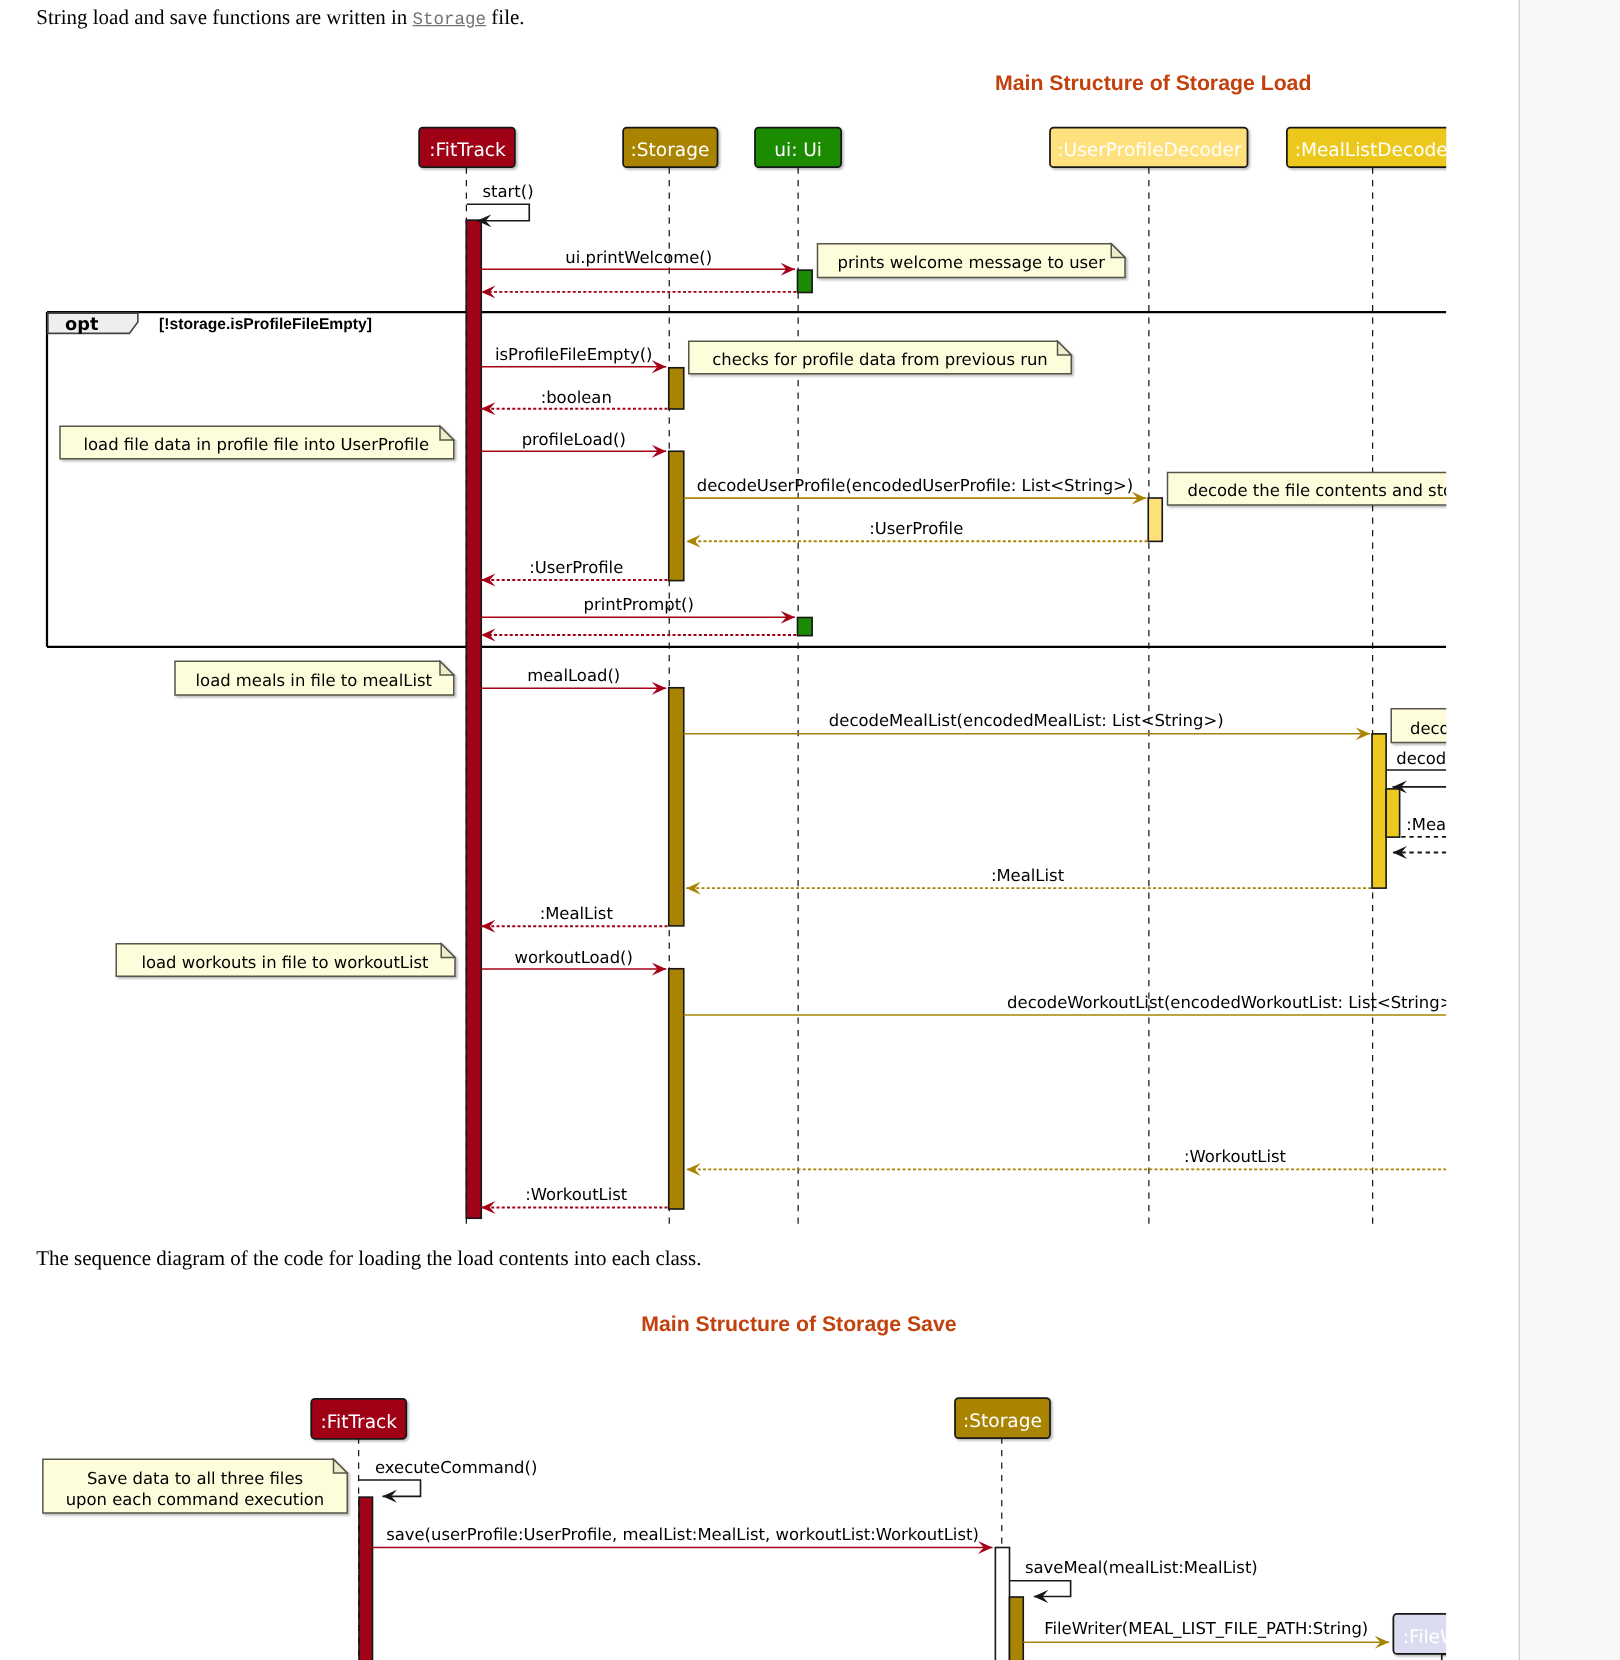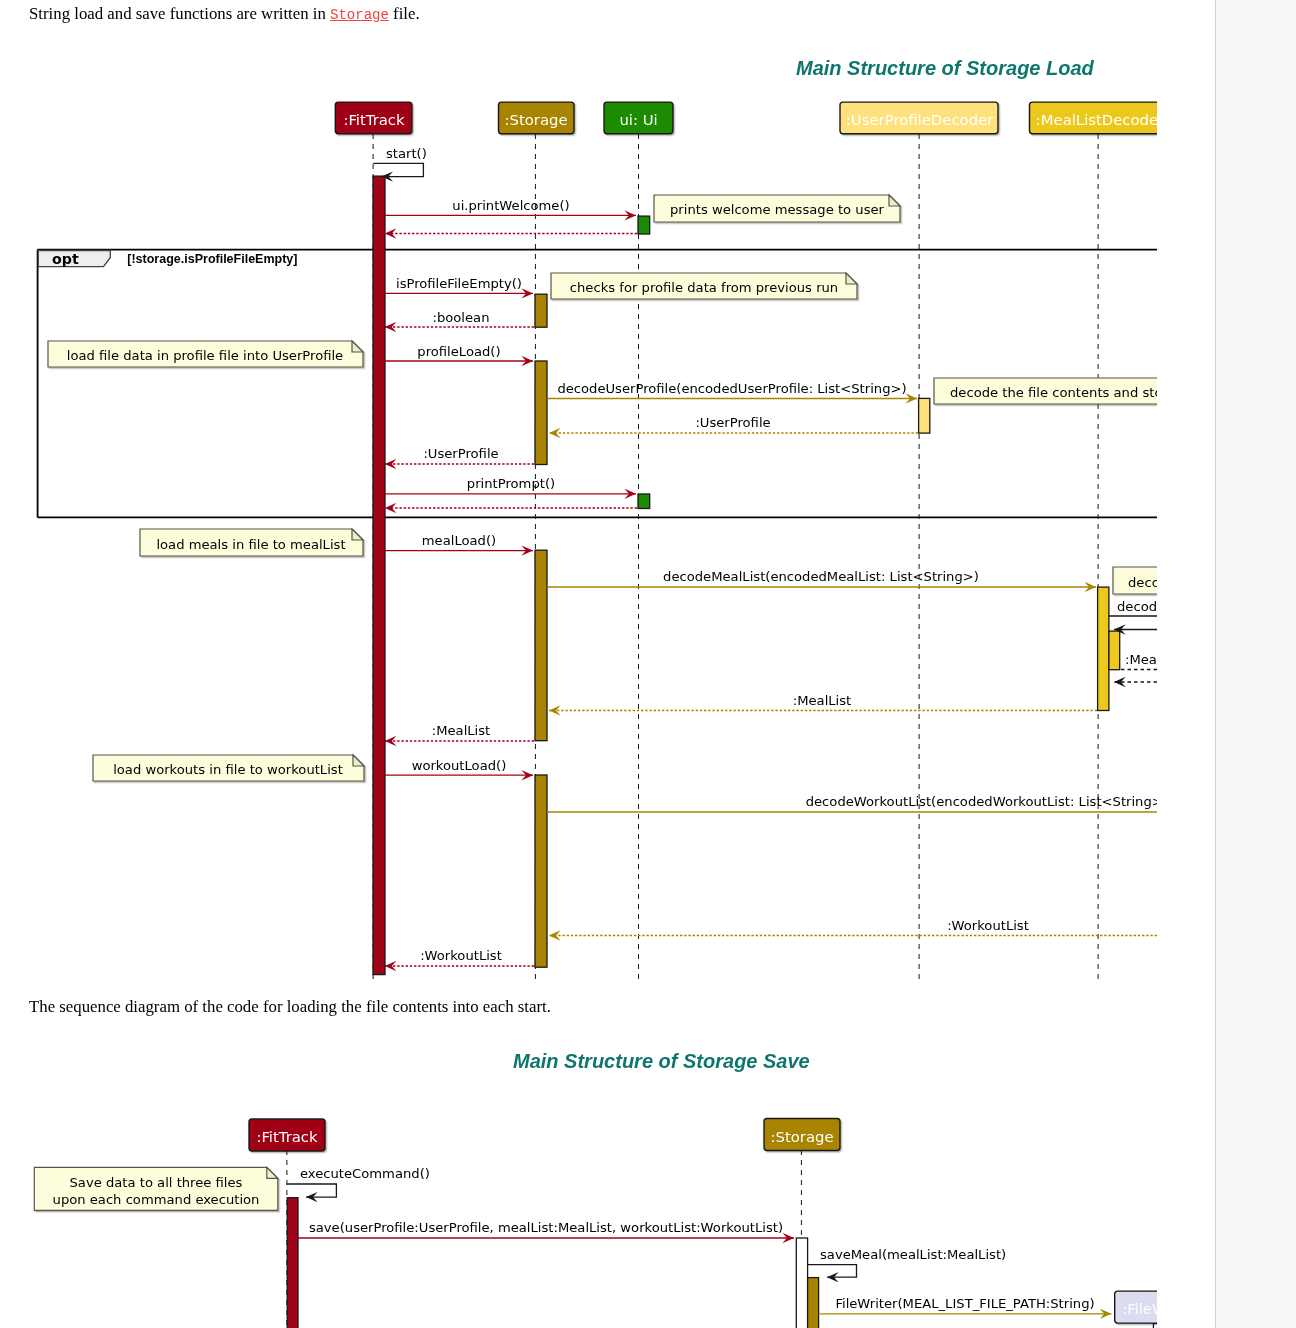--- a/index.html
+++ b/index.html
@@ -4,24 +4,24 @@
 <title>Storage</title>
 <style>
   html,body{margin:0;padding:0;}
   body{width:1296px;height:1328px;overflow:hidden;background:#f7f7f7;
        font-family:"Liberation Serif",serif;}
   #page{position:absolute;left:0;top:0;width:1215px;height:1328px;background:#ffffff;
         overflow:hidden;}
   #page-edge{position:absolute;left:1215px;top:0;width:1px;height:1328px;background:#cfcfcf;}
   .para{position:absolute;font-family:"Liberation Serif",serif;font-size:16.8px;color:#000;
         white-space:nowrap;line-height:1;}
-  .code-link{font-family:"Liberation Mono",monospace;font-size:14px;color:#ef4444;
+  .code-link{font-family:"Liberation Mono",monospace;font-size:14px;color:#737373;
              text-decoration:underline;}
   .dtitle{position:absolute;font-family:"Liberation Sans",sans-serif;font-weight:bold;
-          font-size:20px;color:#0f766e;white-space:nowrap;line-height:1;font-style:italic;}
+          font-size:17px;color:#c2410c;white-space:nowrap;line-height:1;}
   .diagram{position:absolute;overflow:hidden;}
   svg{display:block;overflow:visible;}
   text{font-family:"DejaVu Sans",sans-serif;}
   .lbl{font-size:13.15px;fill:#000;}
   .pname{font-size:14.85px;fill:#ffffff;}
   .ntxt{font-size:13.15px;fill:#000;}
   .ftxt{font-size:14.2px;font-weight:bold;fill:#000;}
   .gtxt{font-family:"Liberation Sans",sans-serif;font-size:12.5px;font-weight:bold;fill:#000;}
   .lifeline{stroke:#181818;stroke-width:1;stroke-dasharray:5,5;fill:none;}
   .actbox{stroke:#181818;stroke-width:1.3;}
@@ -36,21 +36,21 @@
   .frame{fill:none;stroke:#000000;stroke-width:1.8;}
   .framelbl{fill:#EEEEEE;stroke:#444444;stroke-width:1.3;}
 </style>
 </head>
 <body>
 
 <div id="page">
 
   <div class="para" style="left:29px;top:6px;"><span>String load and save functions are written in </span><a class="code-link" href="#">Storage</a><span> file.</span></div>
 
-  <div class="para" style="left:29px;top:999px;">The sequence diagram of the code for loading the file contents into each start.</div>
+  <div class="para" style="left:29px;top:999px;">The sequence diagram of the code for loading the load contents into each class.</div>
 
   <div class="dtitle" style="left:796px;top:58px;">Main Structure of Storage Load</div>
 
   <div class="diagram" id="diag1" style="left:0px;top:0px;width:1157px;height:990px;">
   <svg width="1157" height="990" viewBox="0 0 1157 990" style="overflow:hidden">
     <defs>
       <filter id="sh" x="-20%" y="-20%" width="150%" height="150%">
         <feDropShadow dx="1.4" dy="1.4" stdDeviation="0.7" flood-color="#000000" flood-opacity="0.28"></feDropShadow>
       </filter>
       <marker id="ar" markerWidth="12" markerHeight="11" refX="11.6" refY="5.2" orient="auto" markerUnits="userSpaceOnUse">

